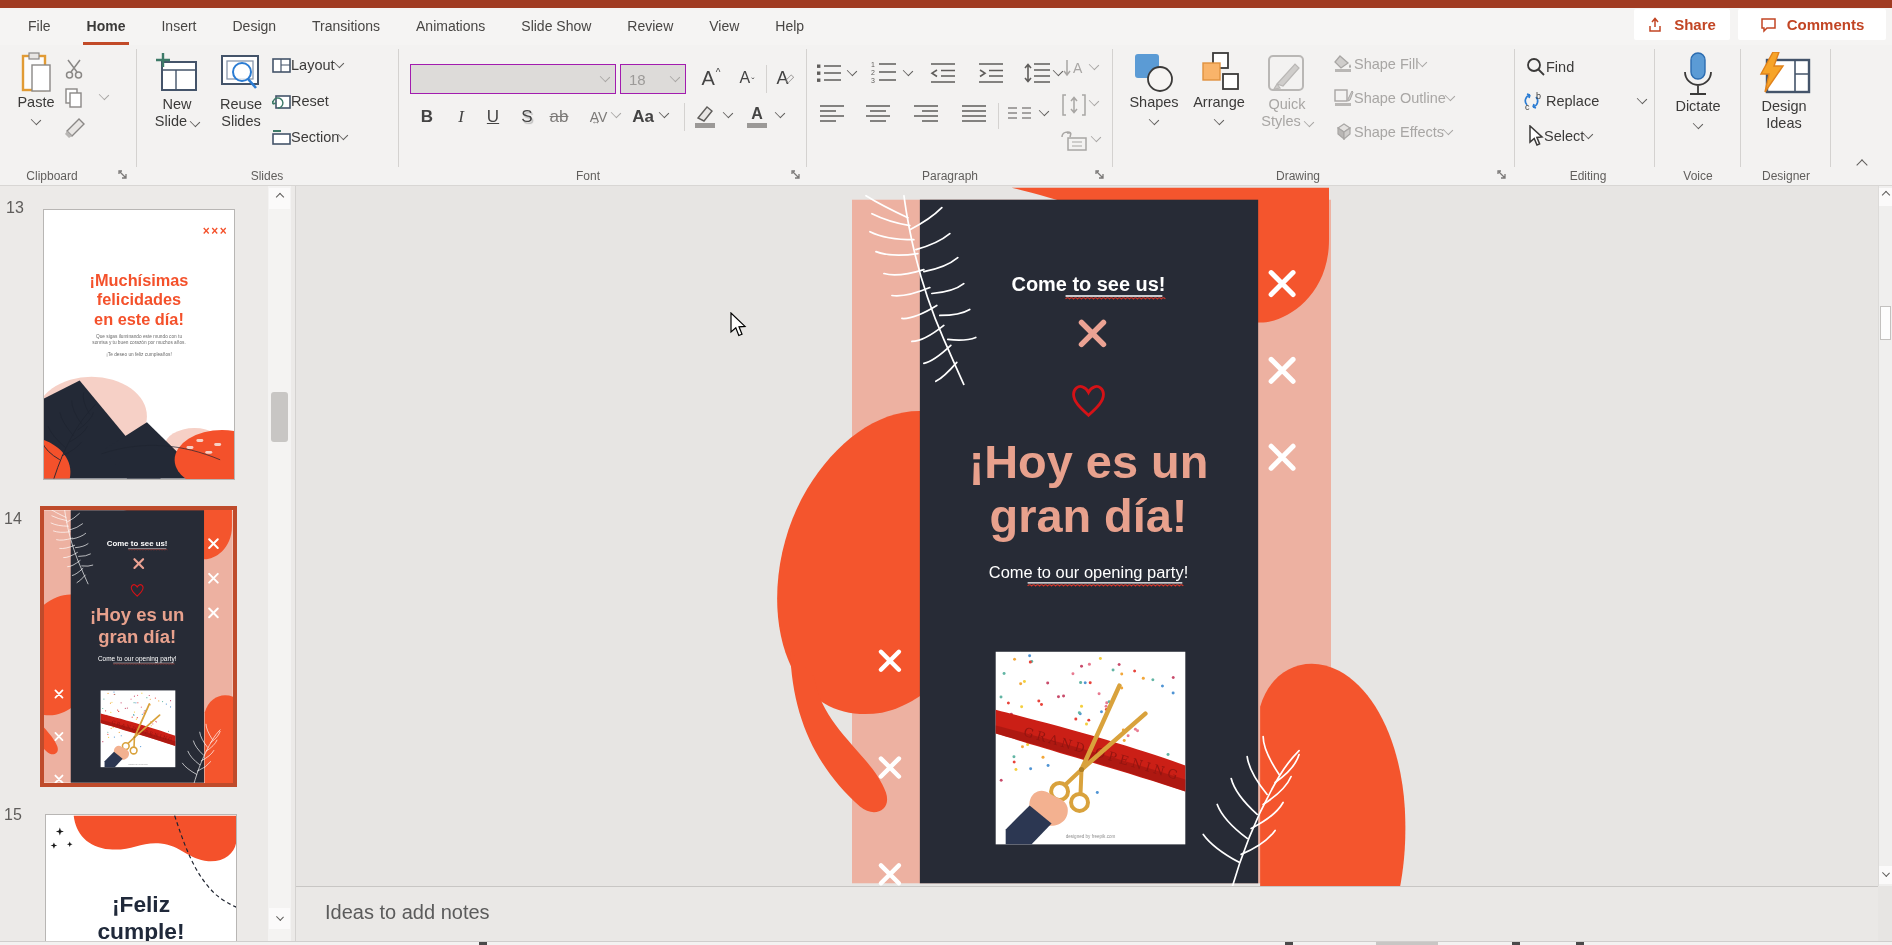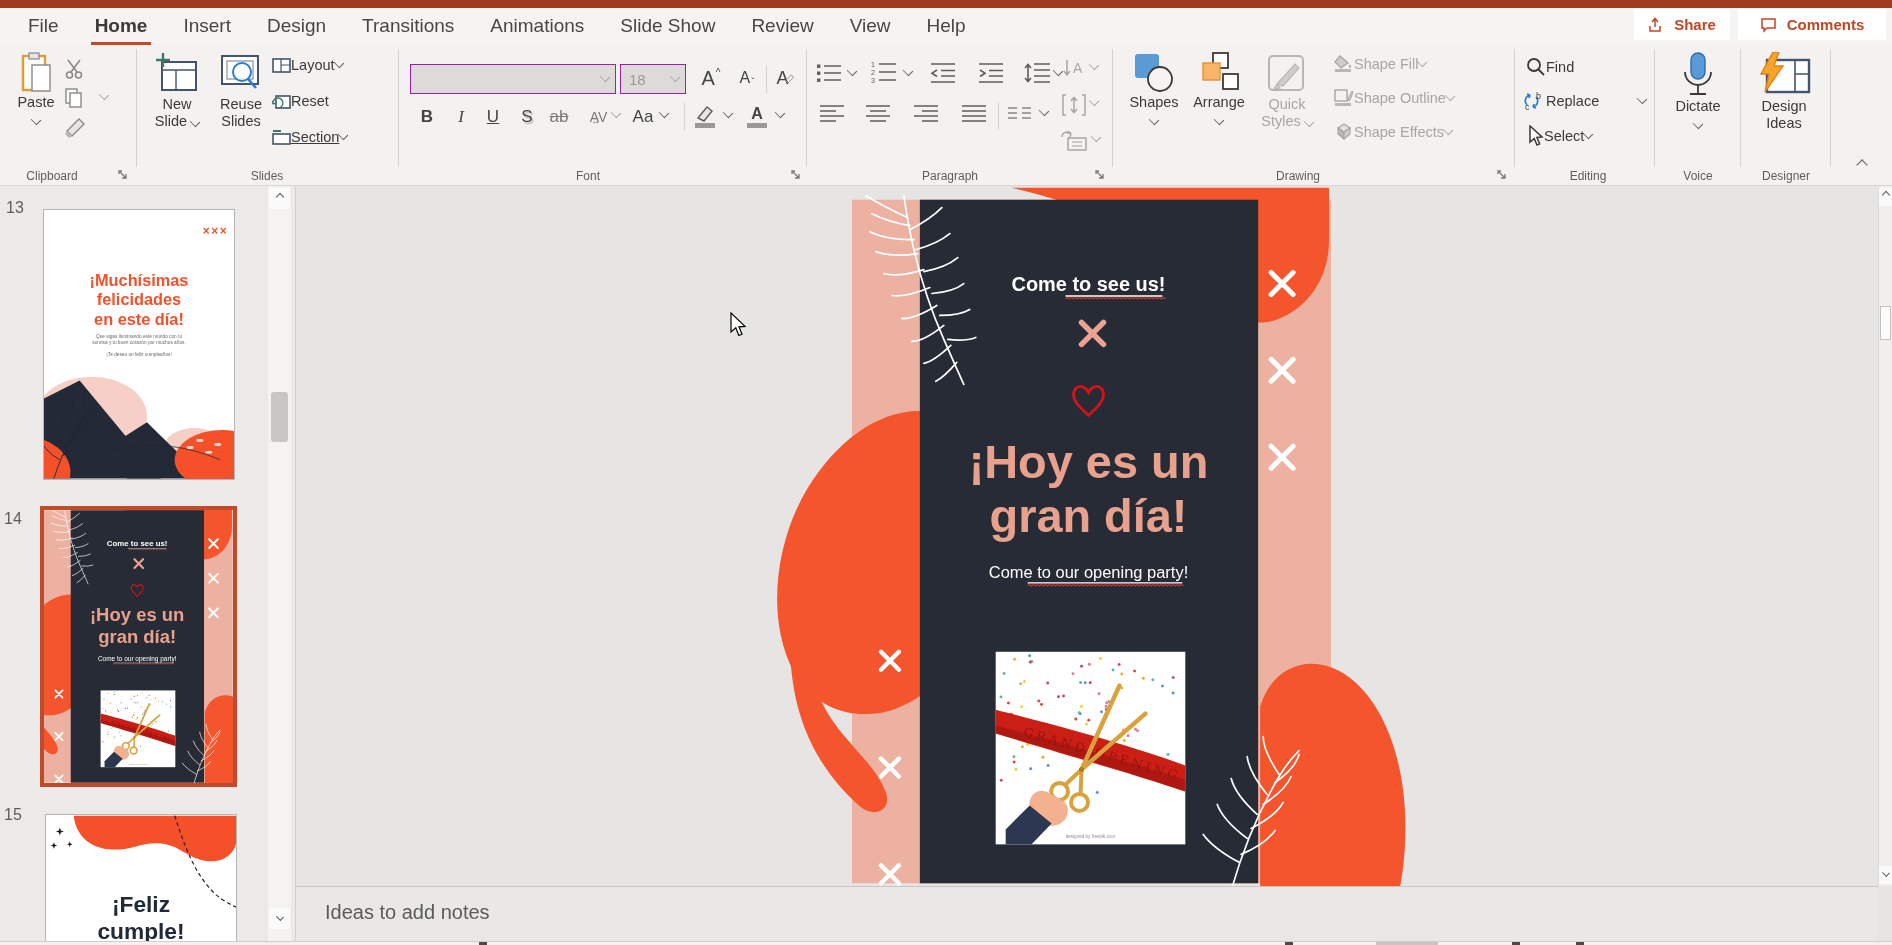--- a/index.html
+++ b/index.html
@@ -3,21 +3,21 @@
 <meta charset="utf-8">
 <style>
   html,body{margin:0;padding:0;}
   body{width:1892px;height:945px;position:relative;overflow:hidden;
        font-family:"Liberation Sans",sans-serif;background:#e7e5e3;color:#3b3a39;
        -webkit-font-smoothing:antialiased;}
   .abs{position:absolute;}
   
   .titlebar-strip{left:0;top:0;width:1892px;height:8px;background:#a03b22;}
   .tabbar{left:0;top:8px;width:1892px;height:37px;background:#f5f4f3;display:flex;align-items:center;padding-left:10px;box-sizing:border-box;}
-  .tab{padding:0 18px;font-size:19px;color:#484644;height:37px;line-height:36px;position:relative;cursor:default;}
+  .tab{padding:0 18px;font-size:14px;color:#484644;height:37px;line-height:36px;position:relative;cursor:default;}
   .tab.active{color:#3b3a39;font-weight:700;}
   .tab.active::after{content:"";position:absolute;left:14px;right:14px;bottom:0;height:3px;background:#c24a28;}
   .topbtn{position:absolute;top:9px;height:31px;background:#fff;border-radius:2px;display:flex;align-items:center;justify-content:center;gap:10px;color:#c24524;font-size:15px;font-weight:600;}
   
   .ribbon{left:0;top:45px;width:1892px;height:141px;background:#f3f2f1;border-bottom:1px solid #d8d6d4;box-sizing:border-box;}
   .vsep{position:absolute;top:6px;width:1px;height:112px;background:#d4d2d0;}
   .gsep{position:absolute;width:1px;height:118px;top:4px;background:#d4d2d0;}
   .glabel{position:absolute;top:124px;font-size:12px;color:#605e5c;text-align:center;white-space:nowrap;}
   .launcher{position:absolute;width:13px;height:13px;}
   .bigbtn{position:absolute;text-align:center;font-size:14.5px;color:#3b3a39;}
@@ -164,21 +164,21 @@
     <span>Layout</span>
       <span class="chev"></span>
   </div>
   <div class="smalltxt" style="left:272px;top:48px;">
     <svg class="ic" width="19" height="15" viewBox="0 0 19 15">
         <rect x="4" y="2" width="14" height="12" fill="#fff" stroke="#44546a" stroke-width="1.6"></rect>
         <path d="M1,10 a5,5 0 1 1 5,4 M1,10 l-1,-3 M1,10 l3,-1" stroke="#3d7a68" stroke-width="1.4" fill="none"></path>
       </svg>
     <span>Reset</span>
   </div>
-  <div class="smalltxt" style="left:272px;top:84px;text-decoration:underline;">
+  <div class="smalltxt" style="left:272px;top:84px;">
     <svg class="ic" width="19" height="15" viewBox="0 0 19 15">
         <rect x="1" y="4" width="17" height="10" fill="#fff" stroke="#44546a" stroke-width="1.6"></rect>
         <path d="M1,1 h8" stroke="#3d7a68" stroke-width="2"></path>
       </svg>
     <span>Section</span>
       <span class="chev"></span>
   </div>
   <div class="glabel" style="left:229px;width:76px;">Slides</div>
 
   <div class="combo" style="left:410px;top:19px;width:206px;height:30px;">
@@ -219,21 +219,21 @@
       <span>S</span>
     </div>
   <div class="fbtn" style="left:544px;top:57px;text-decoration:line-through;color:#7c7a78;">
       <span>ab</span>
     </div>
   <div class="fbtn" style="left:580px;top:57px;font-size:14px;color:#7c7a78;">
       <span>AV</span>
       <span style="font-size:9px;margin-top:8px;margin-left:-16px;">↔</span>
     </div>
   <span class="chev gray" style="position:absolute;left:612px;top:68px"></span>
-  <div class="fbtn" style="left:628px;top:57px;">
+  <div class="fbtn" style="left:628px;top:57px;font-weight:bold;">
       <span>Aa</span>
     </div>
   <span class="chev" style="position:absolute;left:660px;top:68px"></span>
   <div class="vsep" style="left:684px;top:58px;height:28px;"></div>
   <div class="abs" style="left:692px;top:59px;">
     <svg class="ic" width="26" height="26" viewBox="0 0 26 26">
         <path d="M6,14 L15,3 L20,7 L12,17 Z" fill="#e8e6e4" stroke="#5f5d5b" stroke-width="1.4"></path>
         <rect x="3" y="19" width="20" height="5" fill="#9b9997"></rect>
       </svg>
   </div>

